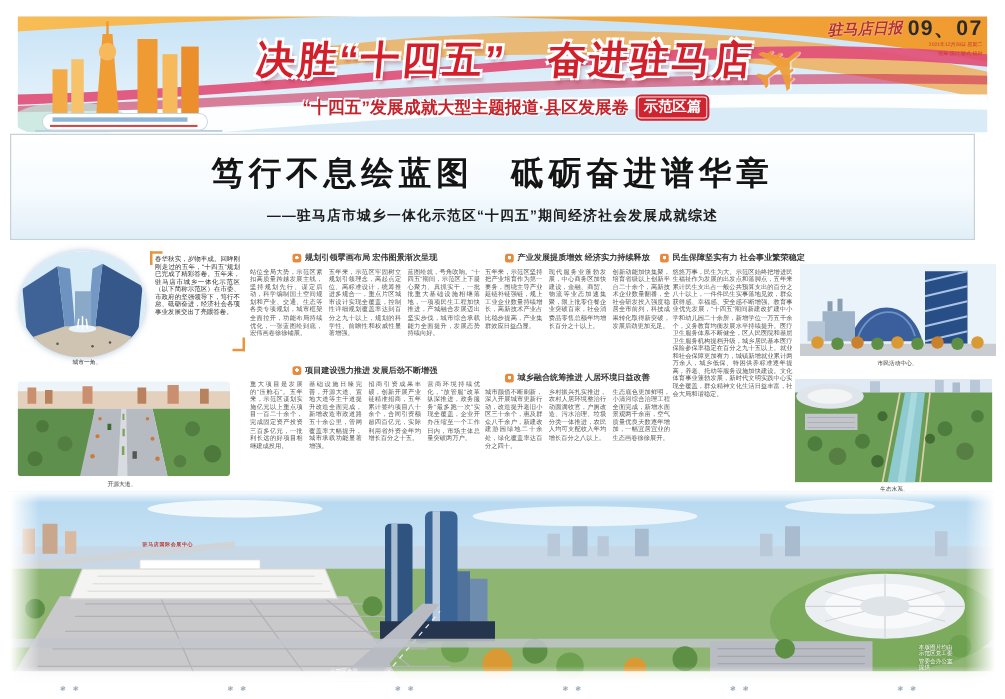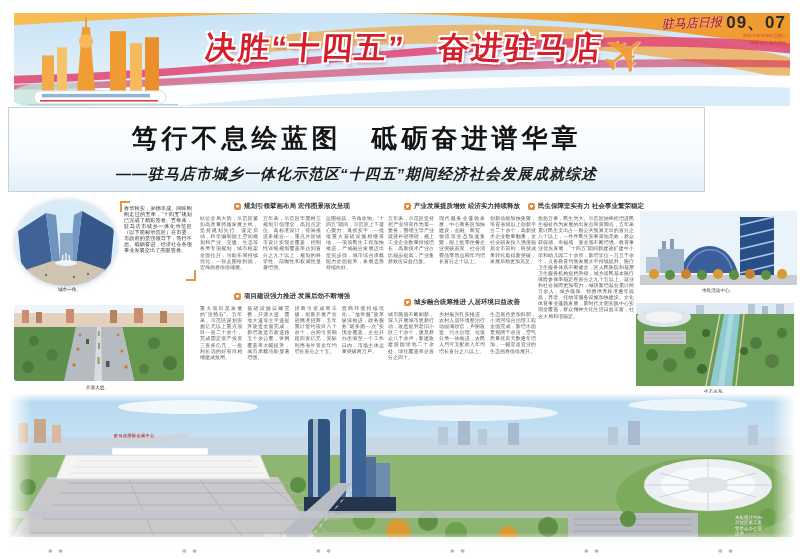--- a/index.html
+++ b/index.html
@@ -22,25 +22,25 @@
   .banner-sub { position:absolute; left:140px; top:64px; width:500px; text-align:center;
                 font-size:13.5px; font-weight:bold; color:#c4232b;
                 text-shadow:1px 1px 0 #fff,-1px -1px 0 #fff; }
   .badge { display:inline-block; margin-left:7px; padding:1px 5px 2px; background:#cf2330; color:#fff;
            font-size:11.5px; border-radius:3px; vertical-align:1px;
            box-shadow:inset 0 0 0 1px rgba(255,255,255,.85), 0 0 0 1.5px #cf2330; text-shadow:none; }
   .plane { position:absolute; left:588px; top:10px; font-size:54px; color:#ef9d35;
            transform:rotate(-38deg); opacity:.92; text-shadow:1px 1px 0 rgba(255,255,255,.6); }
 
   
-  .headline-box { position:absolute; left:8px; top:107px; width:697px; height:85px;
+  .headline-box { position:absolute; left:8px; top:107px; width:772px; height:85px;
                   border:1px solid #c6d2da; background:linear-gradient(180deg,#ffffff 0%,#f6fbfe 55%,#e2eff8 100%);
                   text-align:center; }
   .headline-title { margin-top:13px; font-size:26px; font-weight:900; color:#141414; letter-spacing:4px; }
-  .headline-sub { margin-top:9px; font-size:15px; font-weight:bold; color:#1c1c1c; letter-spacing:1px;font-style:italic; }
+  .headline-sub { margin-top:9px; font-size:11px; font-weight:bold; color:#1c1c1c; letter-spacing:1px; }
 
   
   .photo { position:absolute; overflow:hidden; }
   .photo svg { width:100%; height:100%; display:block; }
   .cap { position:absolute; font-size:4.6px; color:#333; }
 
   
   .intro-box { position:absolute; left:122px; top:202px; width:72px; height:78px; padding:3px 2px; }
   .intro-box::before { content:""; position:absolute; left:-2px; top:-1px; width:8px; height:9px;
                        border-left:2px solid #e8953f; border-top:2px solid #e8953f; }
@@ -119,20 +119,23 @@
     <div class="plane">✈</div>
     <div class="masthead">
       <div class="masthead-row">
         <span class="masthead-name">驻马店日报</span>
         <span class="masthead-pages">09、07</span>
       </div>
       <div class="masthead-line">2021年12月28日 星期二</div>
       <div class="masthead-line">统筹 设计 版式 校对</div>
     </div>
     <div class="main-title">决胜“十四五”　奋进驻马店</div>
+    <div class="banner-sub">
+      <span>“十四五”发展成就大型主题报道·县区发展卷</span><span class="badge">示范区篇</span>
+    </div>
   </div>
 
   <div class="headline-box">
     <div class="headline-title">笃行不息绘蓝图　砥砺奋进谱华章</div>
     <div class="headline-sub">——驻马店市城乡一体化示范区“十四五”期间经济社会发展成就综述</div>
   </div>
 
   <div class="photo" style="left:16px;top:201px;width:100px;height:85px;border-radius:50%;box-shadow:0 0 6px rgba(110,150,185,.55);">
     <svg viewBox="0 0 100 85" preserveAspectRatio="none">
       <rect width="100" height="85" fill="#d8ecf8"></rect>

